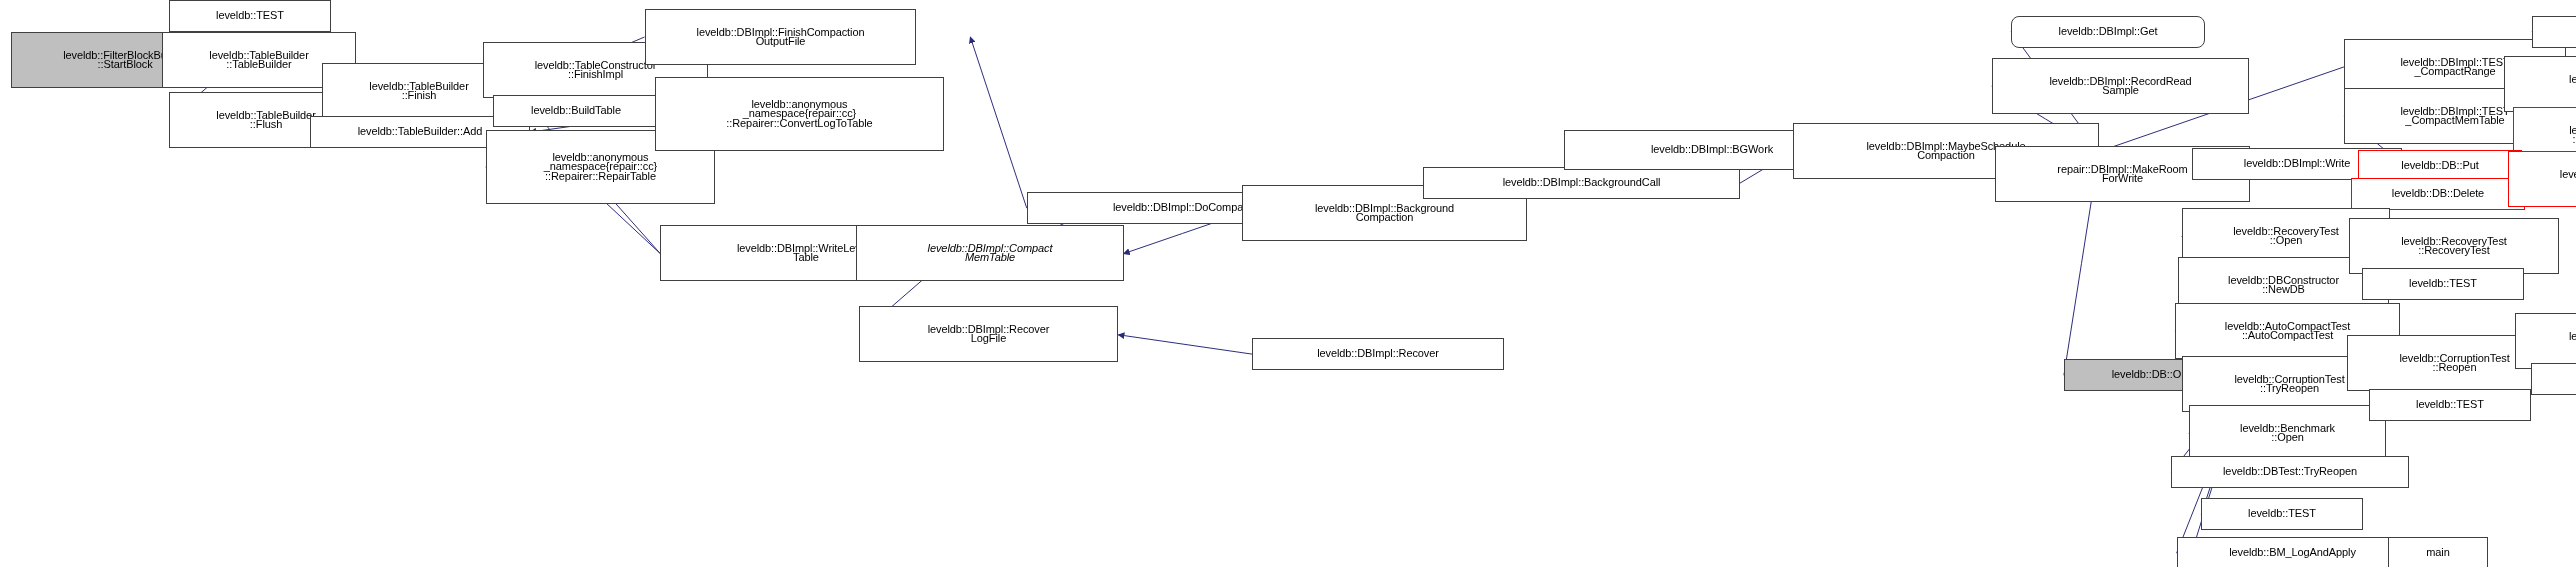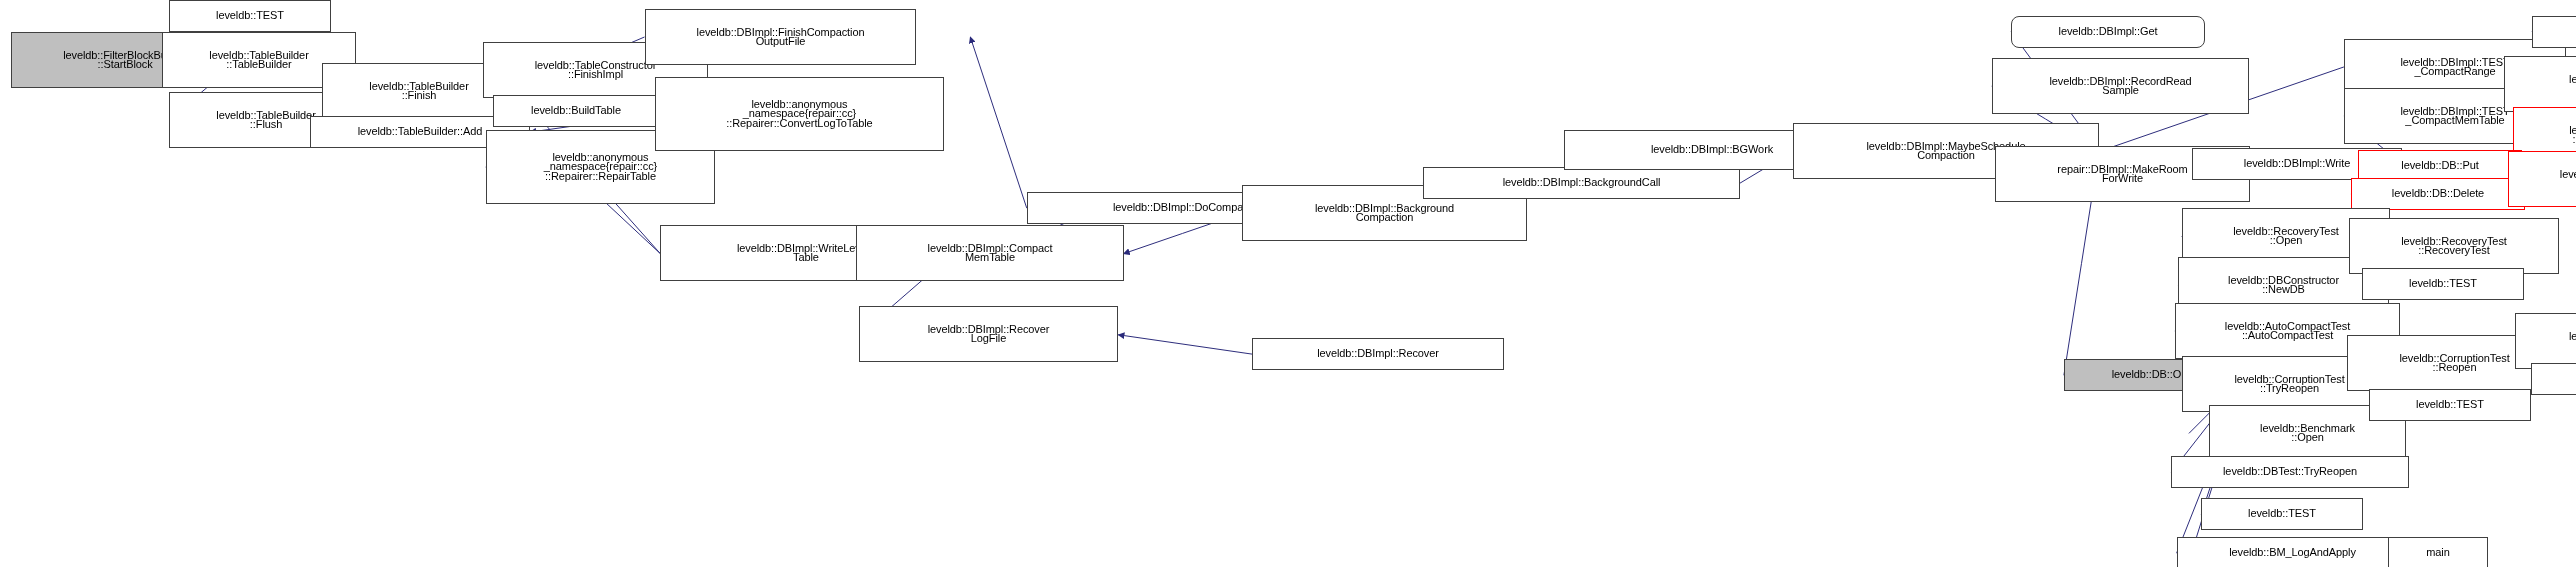--- a/index.html
+++ b/index.html
@@ -143,21 +143,21 @@
       <div class="node" style="left: 486px; top: 130px; width: 229px; height: 74px;"><span class="label">leveldb::anonymous
 _namespace{repair::cc}
 ::Repairer::RepairTable</span></div>
       <div class="node" style="left: 655px; top: 77px; width: 289px; height: 74px;"><span class="label">leveldb::anonymous
 _namespace{repair::cc}
 ::Repairer::ConvertLogToTable</span></div>
       <div class="node" style="left: 645px; top: 8.8px; width: 271px; height: 56px;"><span class="label">leveldb::DBImpl::FinishCompaction
 OutputFile</span></div>
       <div class="node" style="left: 660px; top: 225px; width: 292px; height: 56px;"><span class="label">leveldb::DBImpl::WriteLevel0
 Table</span></div>
-      <div class="node" style="left: 856px; top: 225px; width: 268px; height: 56px;"><span class="label">leveldb::DBImpl::Compact
+      <div class="node" style="left: 856px; top: 225px; width: 268px; height: 56px; font-style: italic;"><span class="label">leveldb::DBImpl::Compact
 MemTable</span></div>
       <div class="node" style="left: 859px; top: 306px; width: 259px; height: 56px;"><span class="label">leveldb::DBImpl::Recover
 LogFile</span></div>
       <div class="node" style="left: 1027px; top: 192px; width: 350px; height: 32px;"><span class="label">leveldb::DBImpl::DoCompactionWork</span></div>
       <div class="node" style="left: 1242px; top: 185px; width: 285px; height: 56px;"><span class="label">leveldb::DBImpl::Background
 Compaction</span></div>
       <div class="node" style="left: 1252px; top: 338px; width: 252px; height: 32px;"><span class="label">leveldb::DBImpl::Recover</span></div>
       <div class="node" style="left: 1423px; top: 167px; width: 317px; height: 32px;"><span class="label">leveldb::DBImpl::BackgroundCall</span></div>
       <div class="node" style="left: 1564px; top: 130px; width: 248px; height: 40px; padding-left: 48px;"><span class="label">leveldb::DBImpl::BGWork</span></div>
       <div class="node" style="left: 1793px; top: 123px; width: 306px; height: 56px;"><span class="label">leveldb::DBImpl::MaybeSchedule
@@ -183,21 +183,21 @@
 ::DoReads</span></div>
       <div class="node root" style="left: 2064px; top: 359px; width: 183px; height: 32px;"><span class="label">leveldb::DB::Open</span></div>
       <div class="node" style="left: 2182px; top: 208px; width: 208px; height: 56px;"><span class="label">leveldb::RecoveryTest
 ::Open</span></div>
       <div class="node" style="left: 2178px; top: 257px; width: 211px; height: 56px;"><span class="label">leveldb::DBConstructor
 ::NewDB</span></div>
       <div class="node" style="left: 2175px; top: 303px; width: 225px; height: 56px;"><span class="label">leveldb::AutoCompactTest
 ::AutoCompactTest</span></div>
       <div class="node" style="left: 2182px; top: 356px; width: 215px; height: 56px;"><span class="label">leveldb::CorruptionTest
 ::TryReopen</span></div>
-      <div class="node" style="left: 2189px; top: 405px; width: 197px; height: 56px; margin-left: 20px;"><span class="label">leveldb::Benchmark
+      <div class="node" style="left: 2189px; top: 405px; width: 197px; height: 56px;"><span class="label">leveldb::Benchmark
 ::Open</span></div>
       <div class="node" style="left: 2171px; top: 456px; width: 238px; height: 32px;"><span class="label">leveldb::DBTest::TryReopen</span></div>
       <div class="node" style="left: 2201px; top: 498px; width: 162px; height: 32px;"><span class="label">leveldb::TEST</span></div>
       <div class="node" style="left: 2177px; top: 537px; width: 231px; height: 32px;"><span class="label">leveldb::BM_LogAndApply</span></div>
       <div class="node" style="left: 2349px; top: 218px; width: 210px; height: 56px;"><span class="label">leveldb::RecoveryTest
 ::RecoveryTest</span></div>
       <div class="node" style="left: 2362px; top: 268px; width: 162px; height: 32px;"><span class="label">leveldb::TEST</span></div>
       <div class="node" style="left: 2347px; top: 335px; width: 215px; height: 56px;"><span class="label">leveldb::CorruptionTest
 ::Reopen</span></div>
       <div class="node" style="left: 2369px; top: 389px; width: 162px; height: 32px;"><span class="label">leveldb::TEST</span></div>

